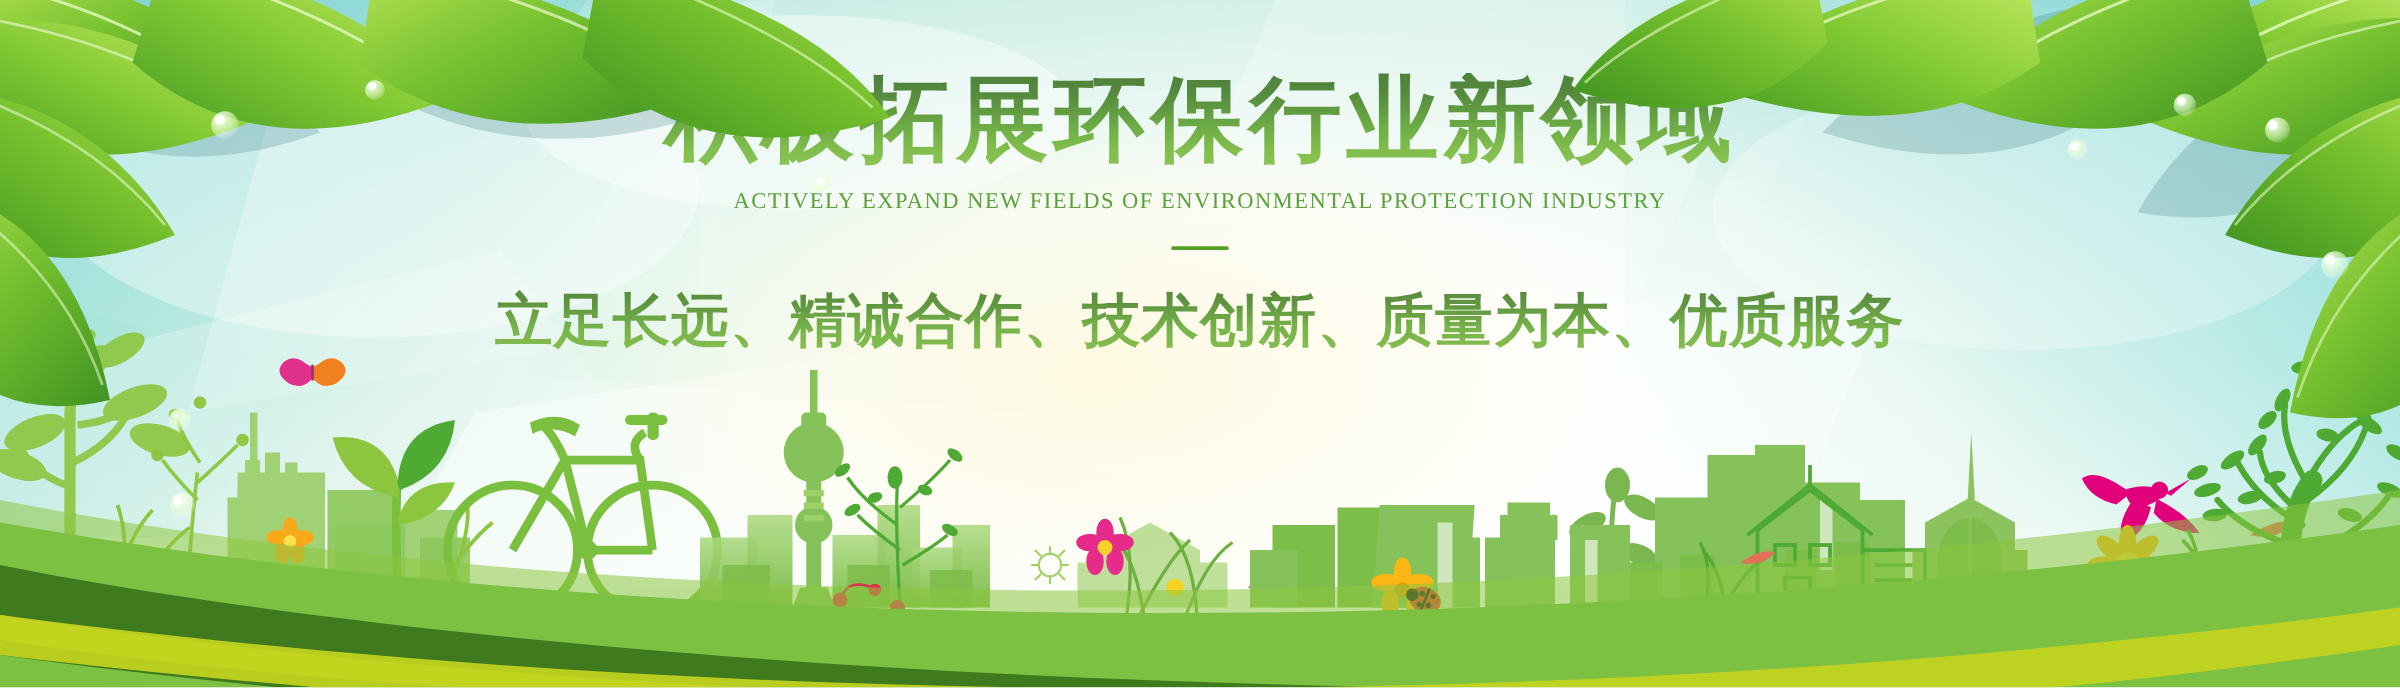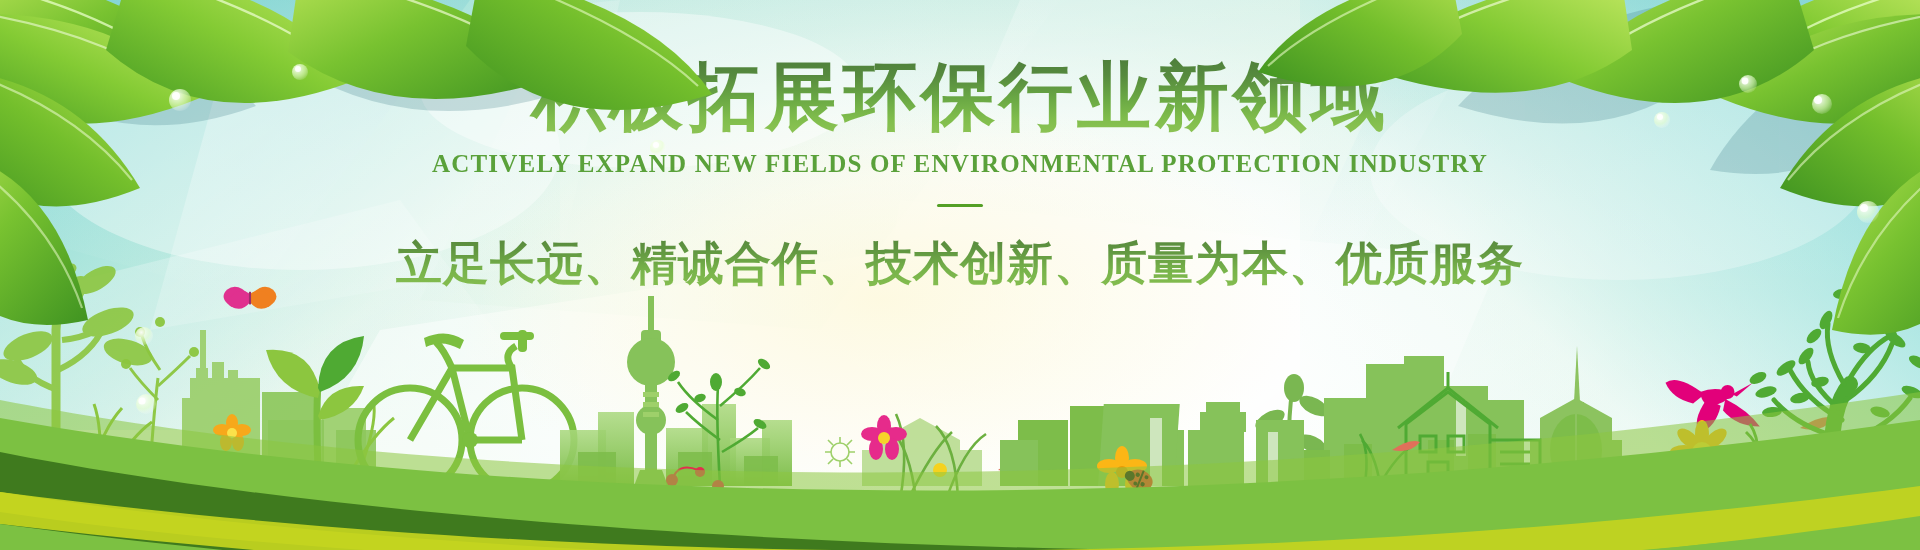--- a/index.html
+++ b/index.html
@@ -54,22 +54,22 @@
     background: linear-gradient(180deg, #4e7f3b 0%, #568a3e 22%, #6aa844 52%, #80bd4c 78%, #8ec455 100%);
     -webkit-background-clip: text;
     background-clip: text;
     color: transparent;
     -webkit-text-fill-color: transparent;
     text-shadow: none;
     font-family: "Liberation Serif", "DejaVu Serif", serif;
   }
   .subtitle-en {
     margin: 14px 0 0 0;
-    font-size: 25px;
-    font-weight: bold;
+    font-size: 18px;
+    font-weight: normal;
     letter-spacing: 1.2px;
     color: #5aa13a;
     font-family: "Liberation Serif", "DejaVu Serif", serif;
     text-transform: uppercase;
   }
   .divider-wrap {
     margin: 26px 0 0 0;
     display: flex;
     justify-content: center;
   }

